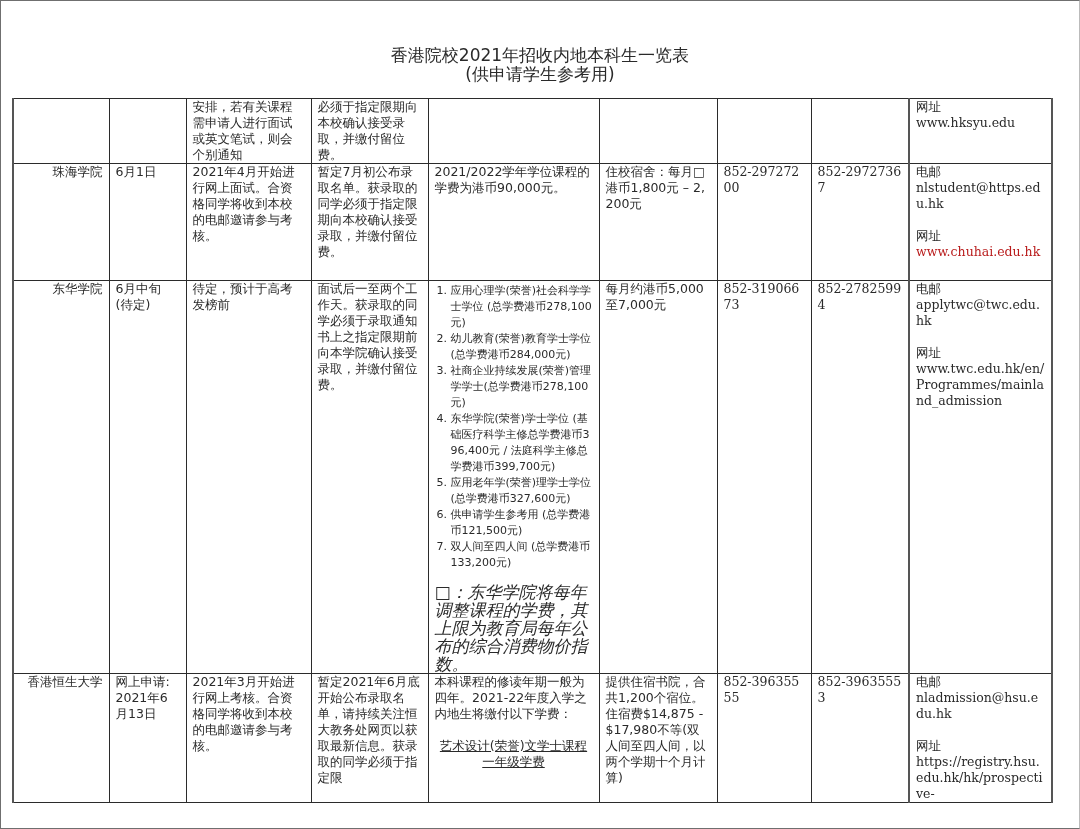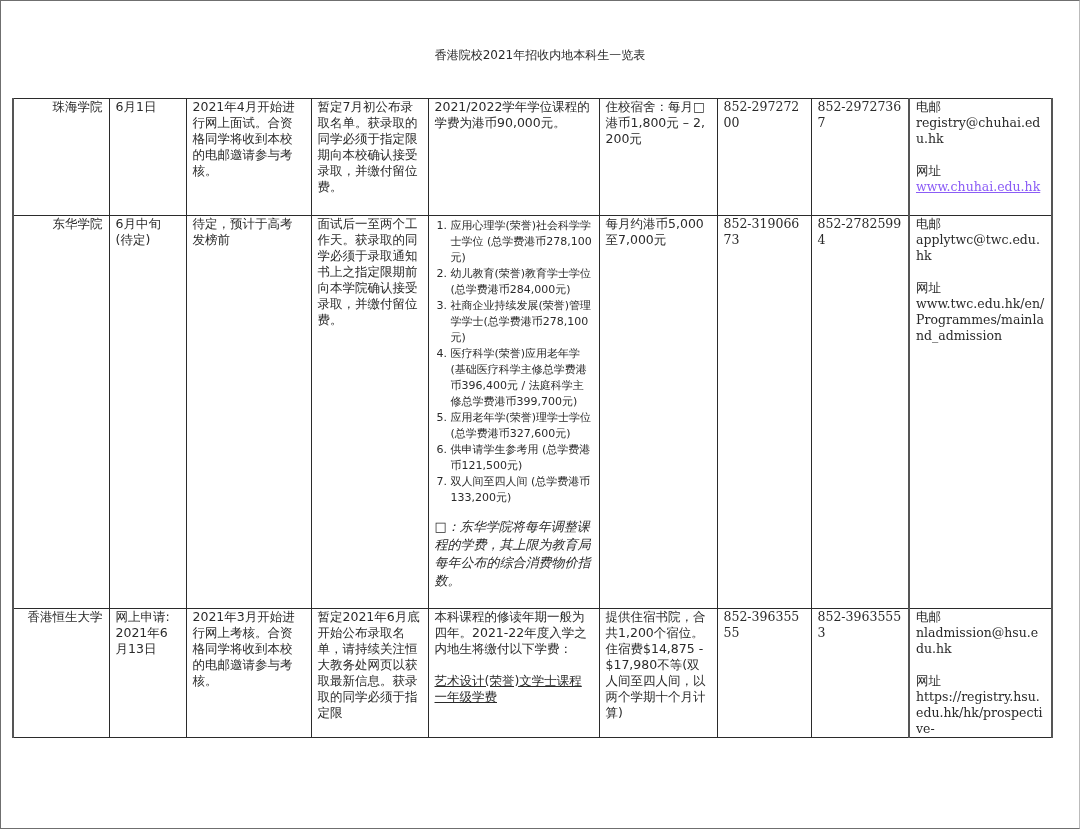--- a/index.html
+++ b/index.html
@@ -21,21 +21,21 @@
     width: 1078px; height: 827px;
     border: 1px solid #6f6f6f;
     border-right-color: #bbb;
   }
   .title-block {
     position: absolute;
     left: 0; top: 46px;
     width: 1080px;
     text-align: center;
     font-family: "DejaVu Sans", "Liberation Sans", sans-serif;
-    font-size: 12px;
+    font-size: 17px;
     line-height: 19px;
     color: #2a2a2a;
   }
   table.sheet {
     position: absolute;
     left: 12px;
     top: 98px;
     border-collapse: collapse;
     table-layout: fixed;
     width: 1039px;
@@ -59,87 +59,101 @@
   .fees-list {
     margin: 2px 0 0 0;
     padding: 0 0 0 16px;
     font-size: 11px;
     line-height: 16px;
   }
   .fees-list li { margin: 0; }
   .note {
     margin-top: 12px;
     font-style: italic;
-    font-size: 13px;
+    font-size: 17px;
     line-height: 18px;
   }
   .link {
-    color: #8b5cf6;
-    text-decoration: underline;
+    color: #b91c1c;
   }
-  .ul { text-decoration: underline; }
+  .ul { text-decoration: underline; text-align: center; }
   .gap { height: 16px; }
   .row-cont td { height: 63px; }
   .row-zhuhai td { height: 116px; }
   .row-dh td { height: 392px; }
   .row-hsu td { height: 120px; }
 </style>
 </head>
 <body>
 
 <div class="page-frame"></div>
 
 <div class="title-block">
   <div>香港院校2021年招收内地本科生一览表</div>
+  <div>(供申请学生参考用)</div>
 </div>
 
 <table class="sheet">
   <colgroup>
     <col style="width:96px">
     <col style="width:77px">
     <col style="width:125px">
     <col style="width:117px">
     <col style="width:171px">
     <col style="width:118px">
     <col style="width:94px">
     <col style="width:98px">
     <col style="width:143px">
   </colgroup>
 
   <tbody>
+      <tr class="row-cont">
+    <td class="col-first zh"></td>
+    <td class="zh"></td>
+    <td class="zh">安排，若有关课程需申请人进行面试或英文笔试，则会个别通知</td>
+    <td class="zh">必须于指定限期向本校确认接受录取，并缴付留位费。</td>
+    <td class="zh"></td>
+    <td class="zh"></td>
+    <td></td>
+    <td></td>
+    <td class="col-last col-site">
+      <div class="zh">网址</div>
+      <div>www.hksyu.edu</div>
+    </td>
+  </tr>
 
   <tr class="row-zhuhai">
     <td class="col-first zh">珠海学院</td>
     <td class="zh">6月1日</td>
     <td class="zh">2021年4月开始进行网上面试。合资格同学将收到本校的电邮邀请参与考核。</td>
     <td class="zh">暂定7月初公布录取名单。获录取的同学必须于指定限期向本校确认接受录取，并缴付留位费。</td>
     <td class="zh">2021/2022学年学位课程的学费为港币90,000元。</td>
     <td class="zh">住校宿舍：每月□港币1,800元 – 2,200元</td>
     <td>852-29727200</td>
     <td>852-29727367</td>
     <td class="col-last col-site">
       <div class="zh">电邮</div>
-      <div>registry@chuhai.edu.hk</div>
+      <div>nlstudent@https.edu.hk</div>
       <div class="gap"></div>
       <div class="zh">网址</div>
       <div class="link">www.chuhai.edu.hk</div>
     </td>
   </tr>
 
   <tr class="row-dh">
     <td class="col-first zh">东华学院</td>
     <td class="zh">6月中旬 (待定)</td>
     <td class="zh">待定，预计于高考发榜前</td>
     <td class="zh">面试后一至两个工作天。获录取的同学必须于录取通知书上之指定限期前向本学院确认接受录取，并缴付留位费。</td>
     <td class="zh">
       <ol class="fees-list">
         <li>应用心理学(荣誉)社会科学学士学位 (总学费港币278,100元)</li>
         <li>幼儿教育(荣誉)教育学士学位 (总学费港币284,000元)</li>
         <li>社商企业持续发展(荣誉)管理学学士(总学费港币278,100元)</li>
-        <li>医疗科学(荣誉)应用老年学 (基础医疗科学主修总学费港币396,400元 / 法庭科学主修总学费港币399,700元)</li>
+        <li>东华学院(荣誉)学士学位 (基础医疗科学主修总学费港币396,400元 / 法庭科学主修总学费港币399,700元)</li>
         <li>应用老年学(荣誉)理学士学位 (总学费港币327,600元)</li>
         <li>供申请学生参考用 (总学费港币121,500元)</li>
         <li>双人间至四人间 (总学费港币133,200元)</li>
       </ol>
       <div class="note">□：东华学院将每年调整课程的学费，其上限为教育局每年公布的综合消费物价指数。</div>
     </td>
     <td class="zh">每月约港币5,000至7,000元</td>
     <td>852-31906673</td>
     <td>852-27825994</td>
     <td class="col-last col-site">

